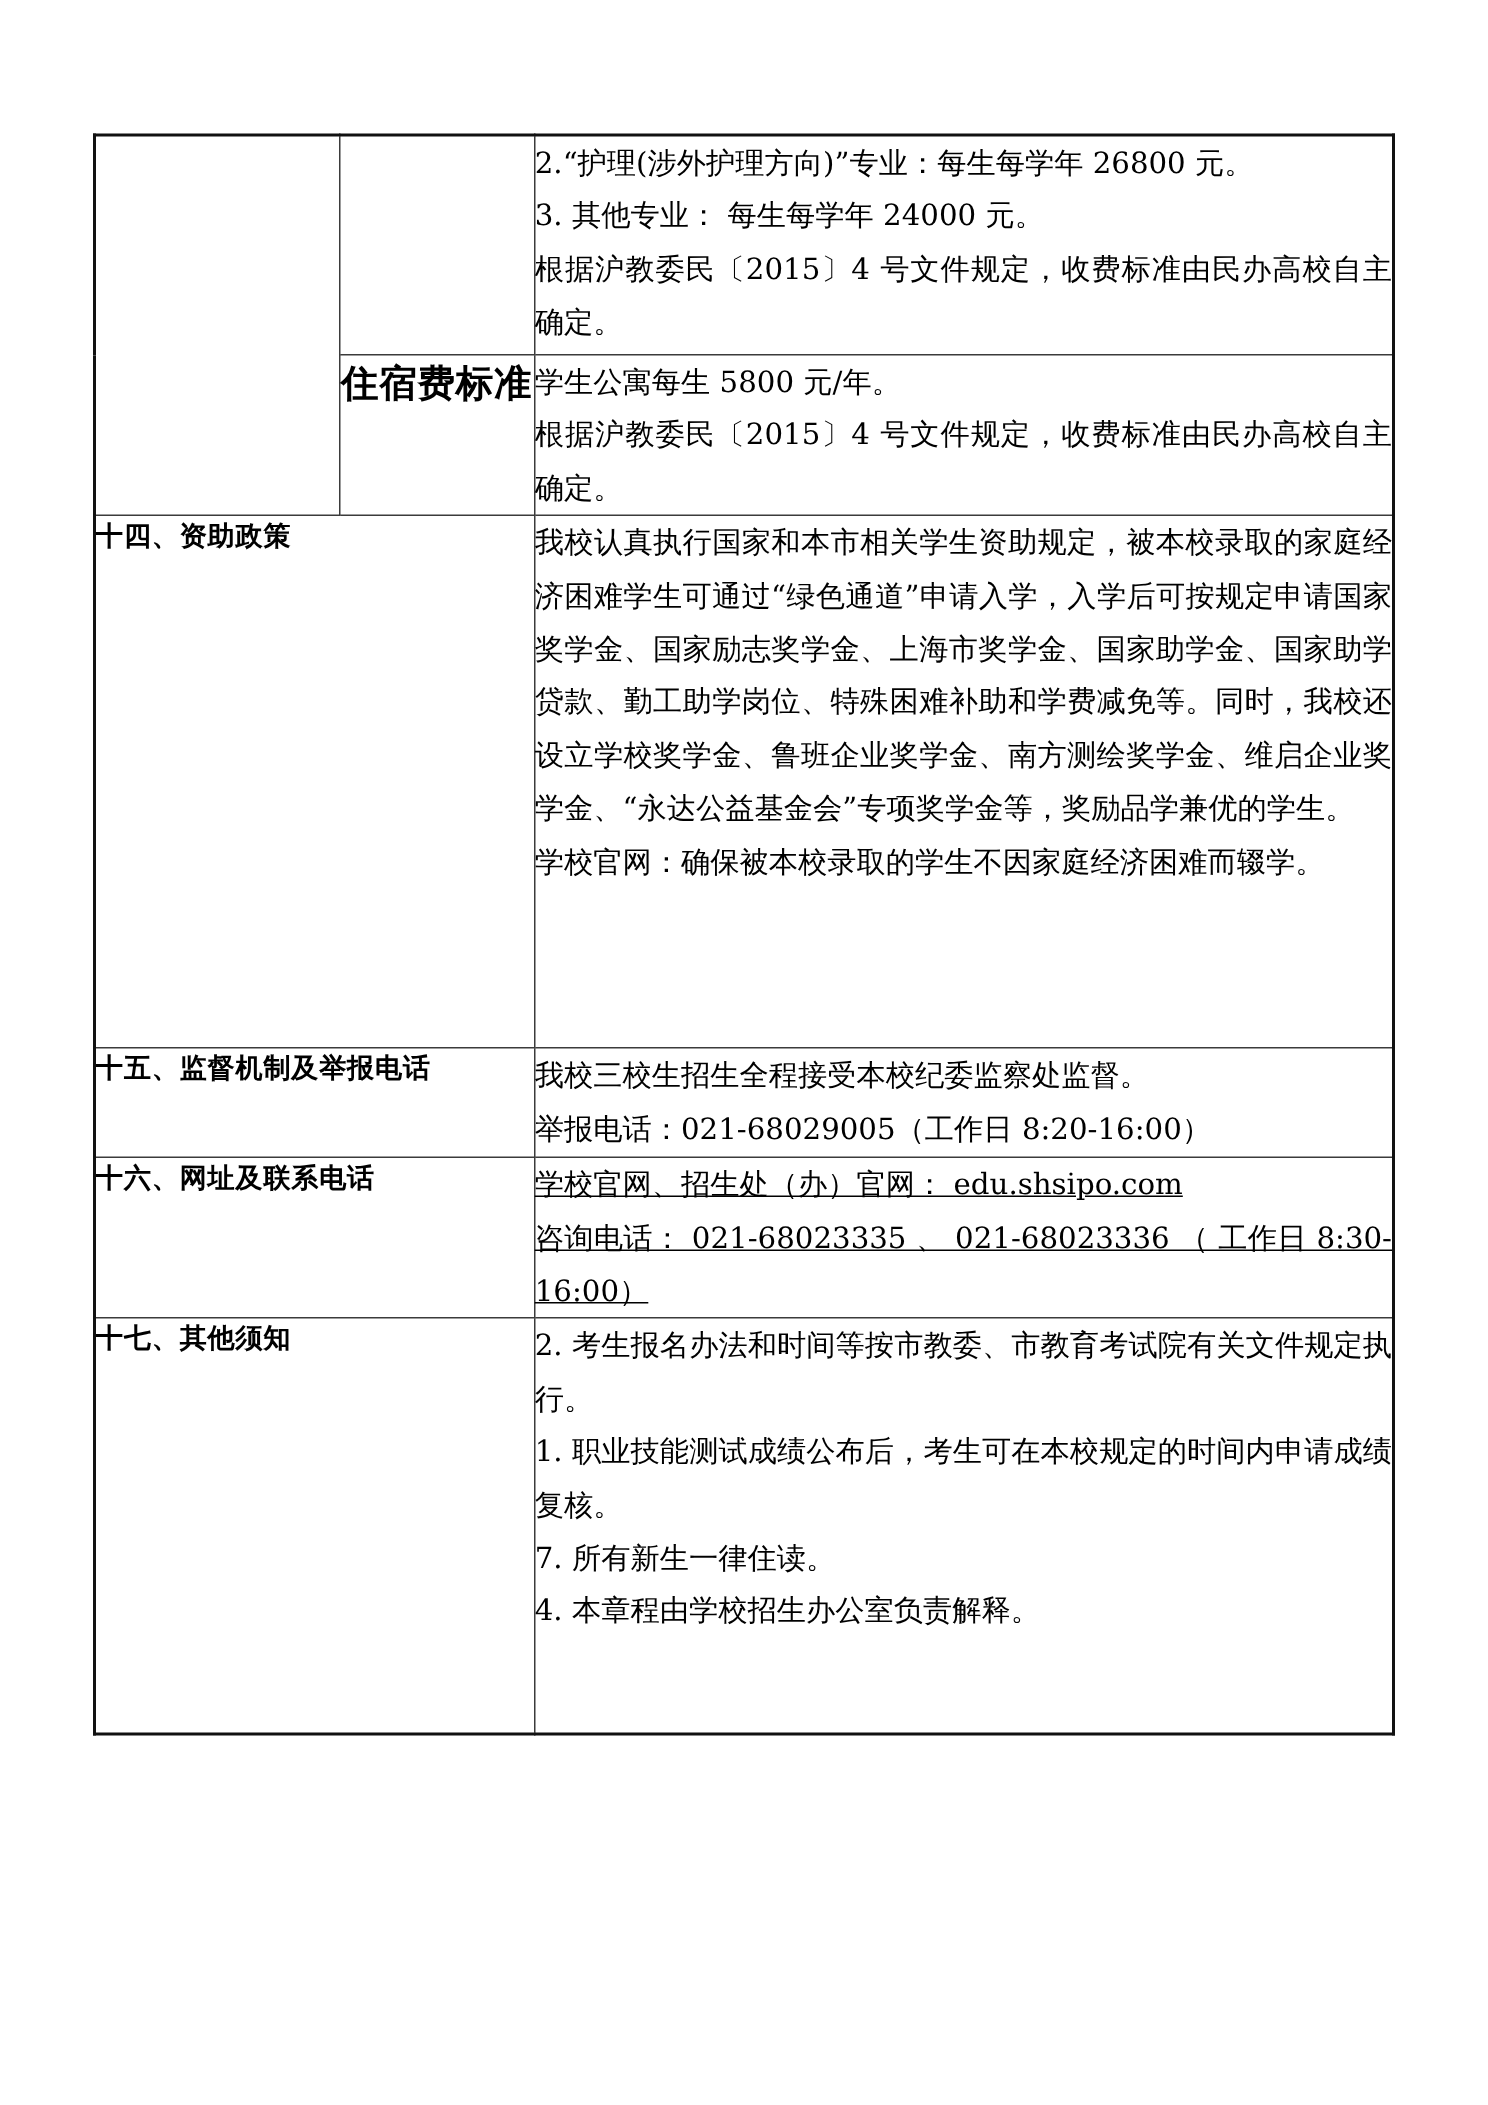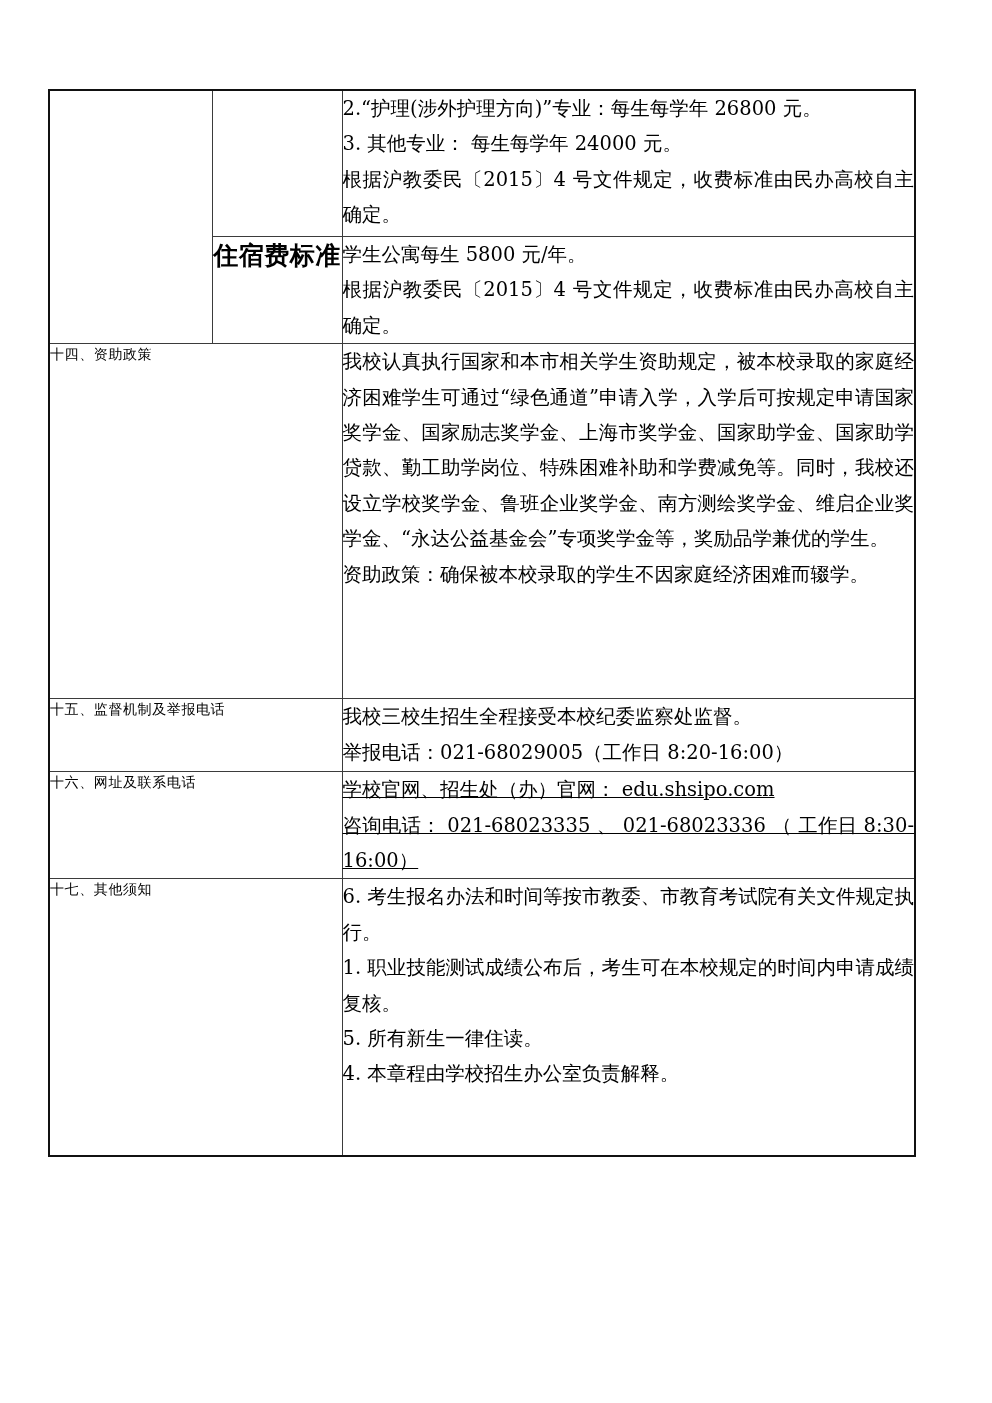--- a/index.html
+++ b/index.html
@@ -18,21 +18,21 @@
   .page {
     position: relative;
     width: 992px;
     height: 1403px;
     background: #ffffff;
   }
 
   
   .doc-table {
     position: absolute;
-    left: 48px;
+    left: 62px;
     top: 89px;
     width: 866px;
     border-collapse: collapse;
     table-layout: fixed;
   }
 
   .doc-table td {
     border: 1px solid #3b3b3b;
     vertical-align: top;
     padding: 0;
@@ -45,22 +45,22 @@
   }
 
   .col-a { width: 163px; }
   .col-b { width: 130px; }
   .col-c { width: 573px; }
 
   
   .label-cell {
     text-align: left;
     vertical-align: middle;
-    font-weight: normal;
-    font-size: 14px;
+    font-weight: bold;
+    font-size: 18px;
     letter-spacing: 0.6px;
     padding: 4px 6px 4px 12px;
     line-height: 1.5;
   }
 
   .label-cell-center {
     text-align: center;
     vertical-align: middle;
     font-weight: bold;
     font-size: 25px;
@@ -119,21 +119,21 @@
         <td class="content-cell" style="height:106px;">
           <p class="last-free">学生公寓每生 5800 元/年。</p>
           <p>根据沪教委民〔2015〕4 号文件规定，收费标准由民办高校自主确定。</p>
         </td>
       </tr>
 
       <tr>
         <td class="label-cell" colspan="2">十四、资助政策</td>
         <td class="content-cell" style="height:354px;">
           <p>我校认真执行国家和本市相关学生资助规定，被本校录取的家庭经济困难学生可通过“绿色通道”申请入学，入学后可按规定申请国家奖学金、国家励志奖学金、上海市奖学金、国家助学金、国家助学贷款、勤工助学岗位、特殊困难补助和学费减免等。同时，我校还设立学校奖学金、鲁班企业奖学金、南方测绘奖学金、维启企业奖学金、“永达公益基金会”专项奖学金等，奖励品学兼优的学生。</p>
-          <p>资助政策：确保被本校录取的学生不因家庭经济困难而辍学。</p>
+          <p>学校官网：确保被本校录取的学生不因家庭经济困难而辍学。</p>
         </td>
       </tr>
 
       <tr>
         <td class="label-cell" colspan="2">十五、监督机制及举报电话</td>
         <td class="content-cell" style="height:72px;">
           <p class="last-free">我校三校生招生全程接受本校纪委监察处监督。</p>
           <p class="last-free">举报电话：021-68029005（工作日 8:20-16:00）</p>
         </td>
       </tr>
@@ -142,23 +142,23 @@
         <td class="label-cell" colspan="2">十六、网址及联系电话</td>
         <td class="content-cell" style="height:106px;text-decoration:underline;">
           <p class="last-free">学校官网、招生处（办）官网： edu.shsipo.com</p>
           <p>咨询电话： 021-68023335 、 021-68023336 （ 工作日 8:30-16:00）</p>
         </td>
       </tr>
 
       <tr>
         <td class="label-cell" colspan="2">十七、其他须知</td>
         <td class="content-cell" style="height:276px;">
-          <p>6. 考生报名办法和时间等按市教委、市教育考试院有关文件规定执行。</p>
+          <p>2. 考生报名办法和时间等按市教委、市教育考试院有关文件规定执行。</p>
           <p>1. 职业技能测试成绩公布后，考生可在本校规定的时间内申请成绩复核。</p>
-          <p class="last-free">5. 所有新生一律住读。</p>
+          <p class="last-free">7. 所有新生一律住读。</p>
           <p class="last-free">4. 本章程由学校招生办公室负责解释。</p>
         </td>
       </tr>
 
     </tbody>
   </table>
 
 </div>
 
 </body></html>

